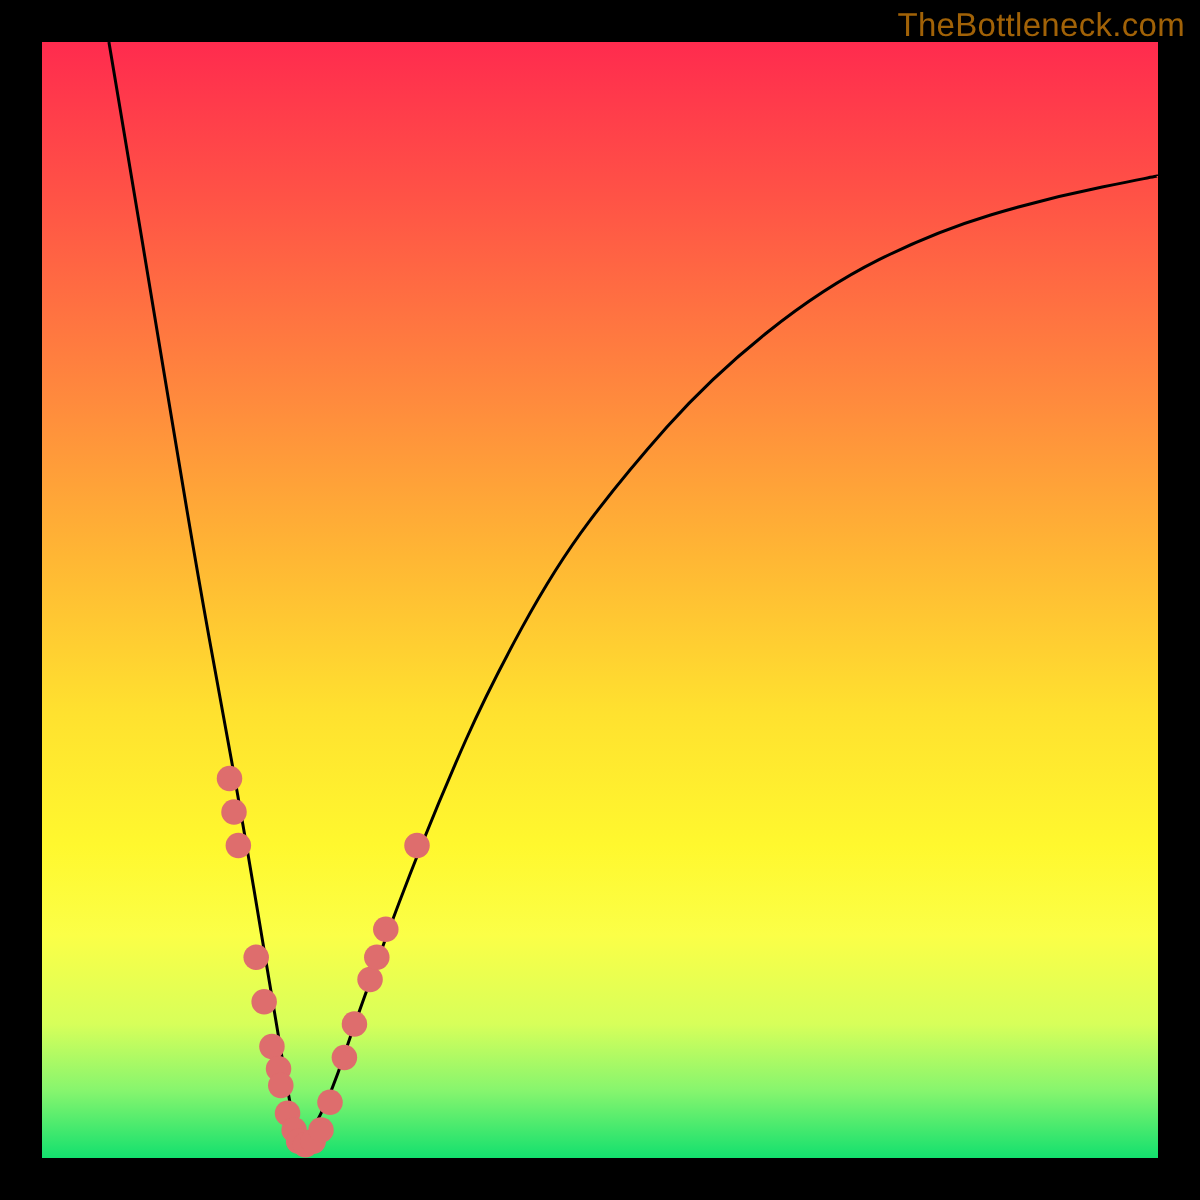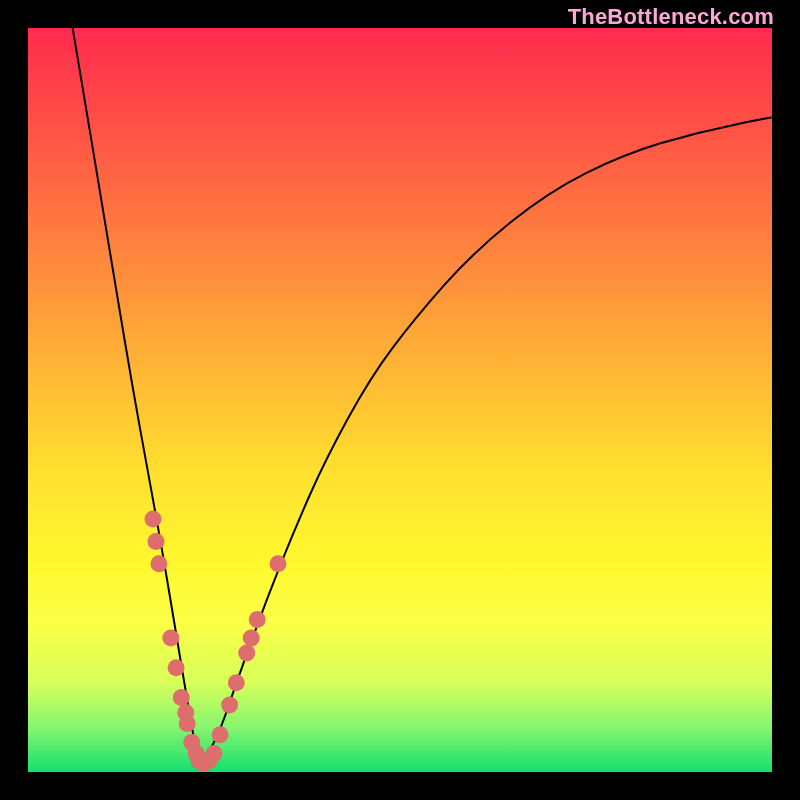--- a/index.html
+++ b/index.html
@@ -34,24 +34,24 @@
       #fff82e 72%,
       #fbff47 80%,
       #d7ff5a 88%,
       #86f56e 94%,
       #13e06e 100%
     );
   }
   .watermark {
     position: absolute;
     top: 4px;
-    right: 26px;
-    color: #f9a8d4;
+    right: 10px;
+    color: #a16207;
     font-size: 22px;
-    font-weight: 700;
+    font-weight: 400;
     letter-spacing: 0.2px;
     user-select: none;
   }
   svg.curve {
     position: absolute;
     left: 0; top: 0;
     width: 744px;
     height: 744px;
     overflow: visible;
   }

